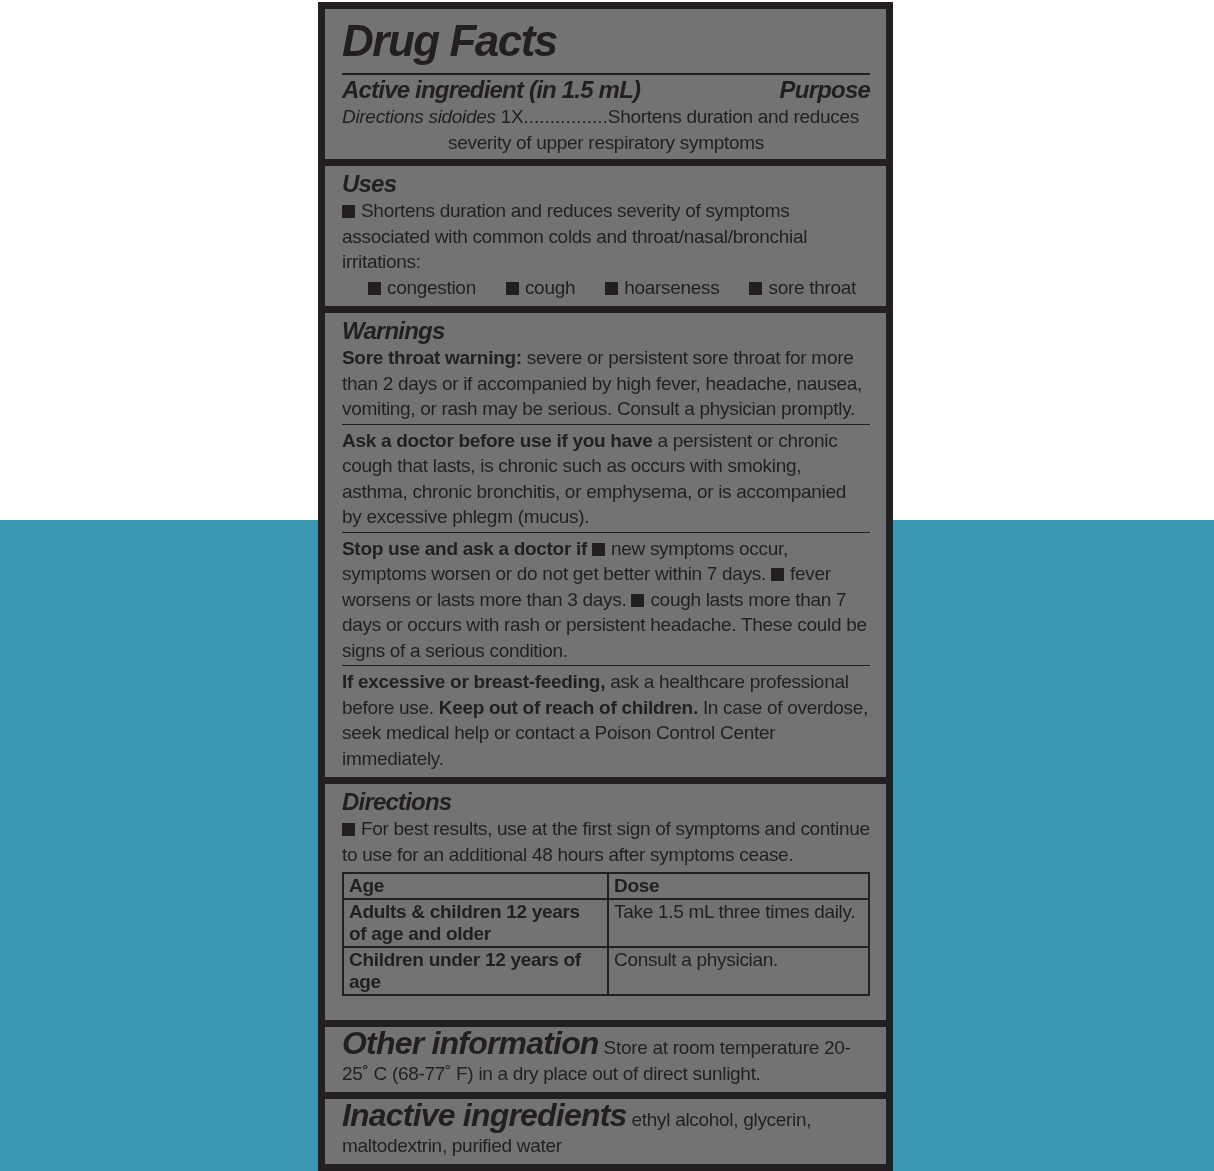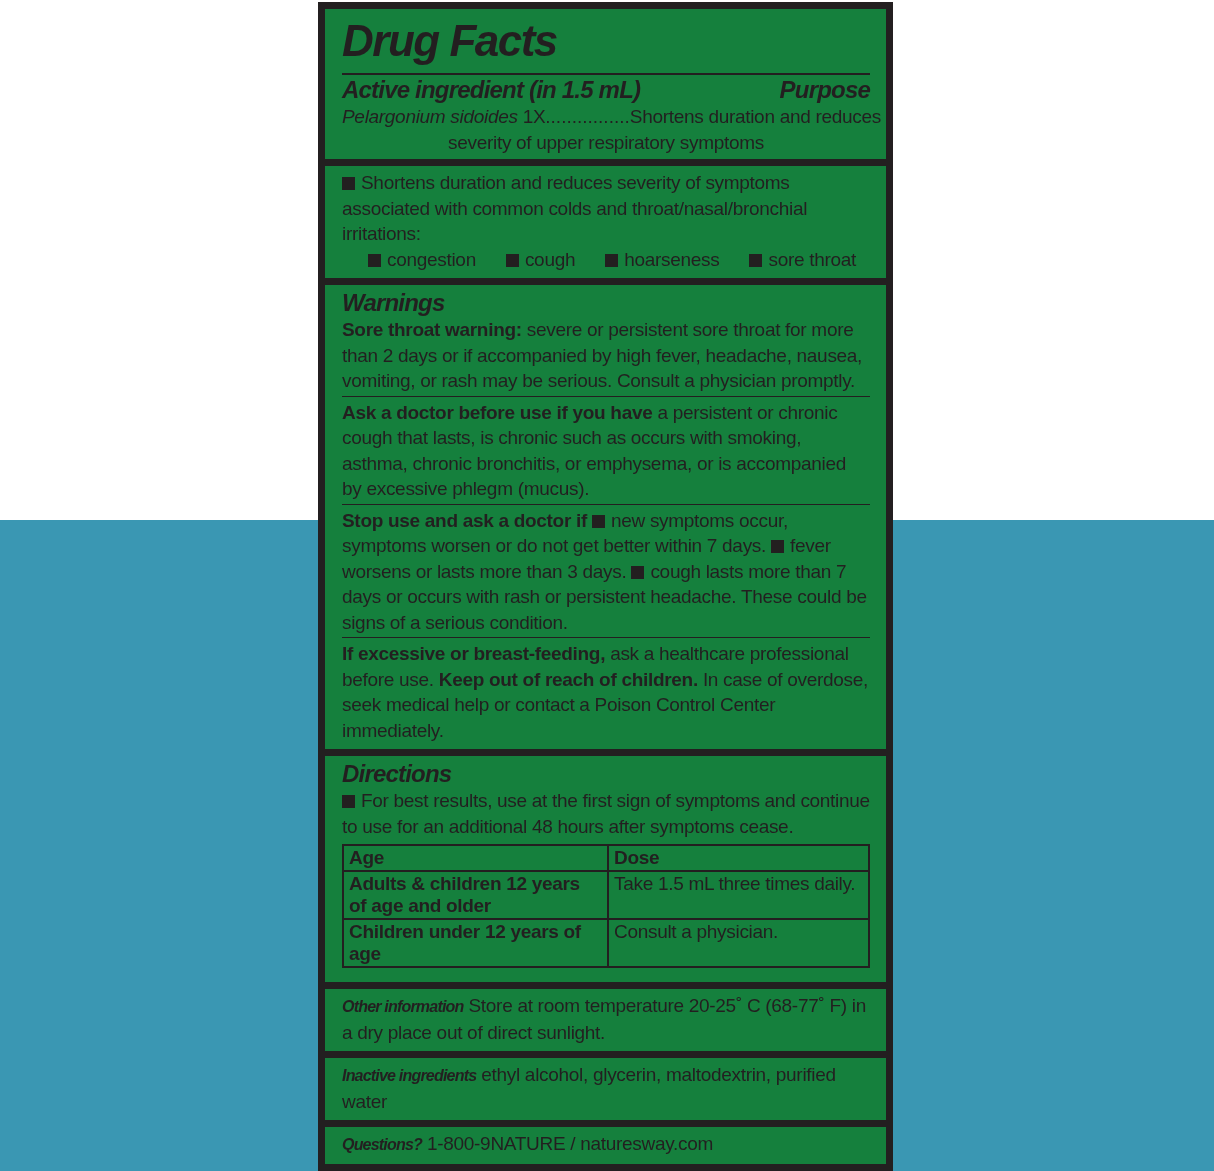--- a/index.html
+++ b/index.html
@@ -7,80 +7,81 @@
     width:1214px; height:1171px; position:relative; overflow:hidden;
     background: linear-gradient(to bottom, #ffffff 0px, #ffffff 520px, #3a97b3 520px, #3a97b3 100%);
     font-family: "Liberation Sans", sans-serif;
     color:#231f20;
   }
   .label {
     position:absolute; left:318px; top:2px; width:561px;
     background:#231f20; padding:7px; 
   }
   .sec {
-    background:#15803d; padding:4px 16px 6px 17px; margin-bottom:7px;
+    background:#737373; padding:4px 16px 6px 17px; margin-bottom:7px;
     font-size:19px; line-height:25.5px; letter-spacing:-0.3px;
   }
   .sec:last-child { margin-bottom:0; }
   .h1 { font-size:44px; font-weight:bold; font-style:italic; letter-spacing:-1.5px; line-height:52px; margin:2px 0 6px 0; }
   .hr { border-top:2px solid #231f20; margin:2px 0 0 0; }
   .hrthin { border-top:1.5px solid #231f20; margin:2px 0 3px 0; }
   .h2 { font-size:24px; font-weight:bold; font-style:italic; letter-spacing:-0.8px; line-height:28px; }
   .row-flex { display:flex; justify-content:space-between; align-items:baseline; }
   .bold { font-weight:bold; }
   .ital { font-style:italic; }
   .sq { display:inline-block; width:13px; height:13px; background:#231f20; margin-right:6px; vertical-align:-1px; }
   .uses-list { display:flex; justify-content:space-between; padding:0 14px 0 26px;align-items:flex-end; }
   .right { text-align:center; }
   table.dose { border-collapse:collapse; width:100%; margin:5px 0 12px 0; font-size:19px; line-height:22px; }
   table.dose td { border:2px solid #231f20; padding:1px 5px; vertical-align:top; }
   table.dose td.age { width:253px; font-weight:bold; }
-  .inline-h { font-size:16px; font-weight:bold; font-style:italic; letter-spacing:-0.8px; }
+  .inline-h { font-size:32px; font-weight:bold; font-style:italic; letter-spacing:-0.8px; }
   .dots { letter-spacing:0px; }
 </style>
 </head>
 <body>
 
 <div class="label">
 
   <div class="sec" style="padding-bottom:4px;">
     <div class="h1">Drug Facts</div>
     <div class="hr"></div>
     <div class="row-flex" style="margin-top:1px;">
       <span class="h2">Active ingredient (in 1.5 mL)</span>
       <span class="h2">Purpose</span>
     </div>
     <div style="white-space:nowrap;">
-      <span class="ital">Pelargonium sidoides</span><span> 1X</span><span class="dots">................</span><span>Shortens duration and reduces</span>
+      <span class="ital">Directions sidoides</span><span> 1X</span><span class="dots">................</span><span>Shortens duration and reduces</span>
     </div>
     <div class="right">severity of upper respiratory symptoms</div>
   </div>
 
   <div class="sec">
+    <div class="h2">Uses</div>
     <div><span class="sq"></span><span>Shortens duration and reduces severity of symptoms associated with common colds and throat/nasal/bronchial irritations:</span></div>
     <div class="uses-list">
       <span><span class="sq"></span><span>congestion</span></span>
       <span><span class="sq"></span><span>cough</span></span>
       <span><span class="sq"></span><span>hoarseness</span></span>
       <span><span class="sq"></span><span>sore throat</span></span>
     </div>
   </div>
 
   <div class="sec">
     <div class="h2">Warnings</div>
     <div><span class="bold">Sore throat warning:</span><span> severe or persistent sore throat for more than 2 days or if accompanied by high fever, headache, nausea, vomiting, or rash may be serious. Consult a physician promptly.</span></div>
     <div class="hrthin"></div>
     <div><span class="bold">Ask a doctor before use if you have</span><span> a persistent or chronic cough that lasts, is chronic such as occurs with smoking, asthma, chronic bronchitis, or emphysema, or is accompanied by excessive phlegm (mucus).</span></div>
     <div class="hrthin"></div>
     <div><span class="bold">Stop use and ask a doctor if</span> <span class="sq"></span><span>new symptoms occur, symptoms worsen or do not get better within 7 days.</span> <span class="sq"></span><span>fever worsens or lasts more than 3 days.</span> <span class="sq"></span><span>cough lasts more than 7 days or occurs with rash or persistent headache. These could be signs of a serious condition.</span></div>
     <div class="hrthin"></div>
     <div><span class="bold">If excessive or breast-feeding,</span><span> ask a healthcare professional before use. </span><span class="bold">Keep out of reach of children.</span><span> In case of overdose, seek medical help or contact a Poison Control Center immediately.</span></div>
   </div>
 
-  <div class="sec" style="padding-bottom:2px;">
+  <div class="sec" style="padding-bottom:12px;">
     <div class="h2">Directions</div>
     <div><span class="sq"></span><span>For best results, use at the first sign of symptoms and continue to use for an additional 48 hours after symptoms cease.</span></div>
     <table class="dose">
       <tbody>
           <tr>
         <td class="age">Age</td>
         <td class="bold">Dose</td>
       </tr>
       <tr>
         <td class="age">Adults &amp; children 12 years of age and older</td>

